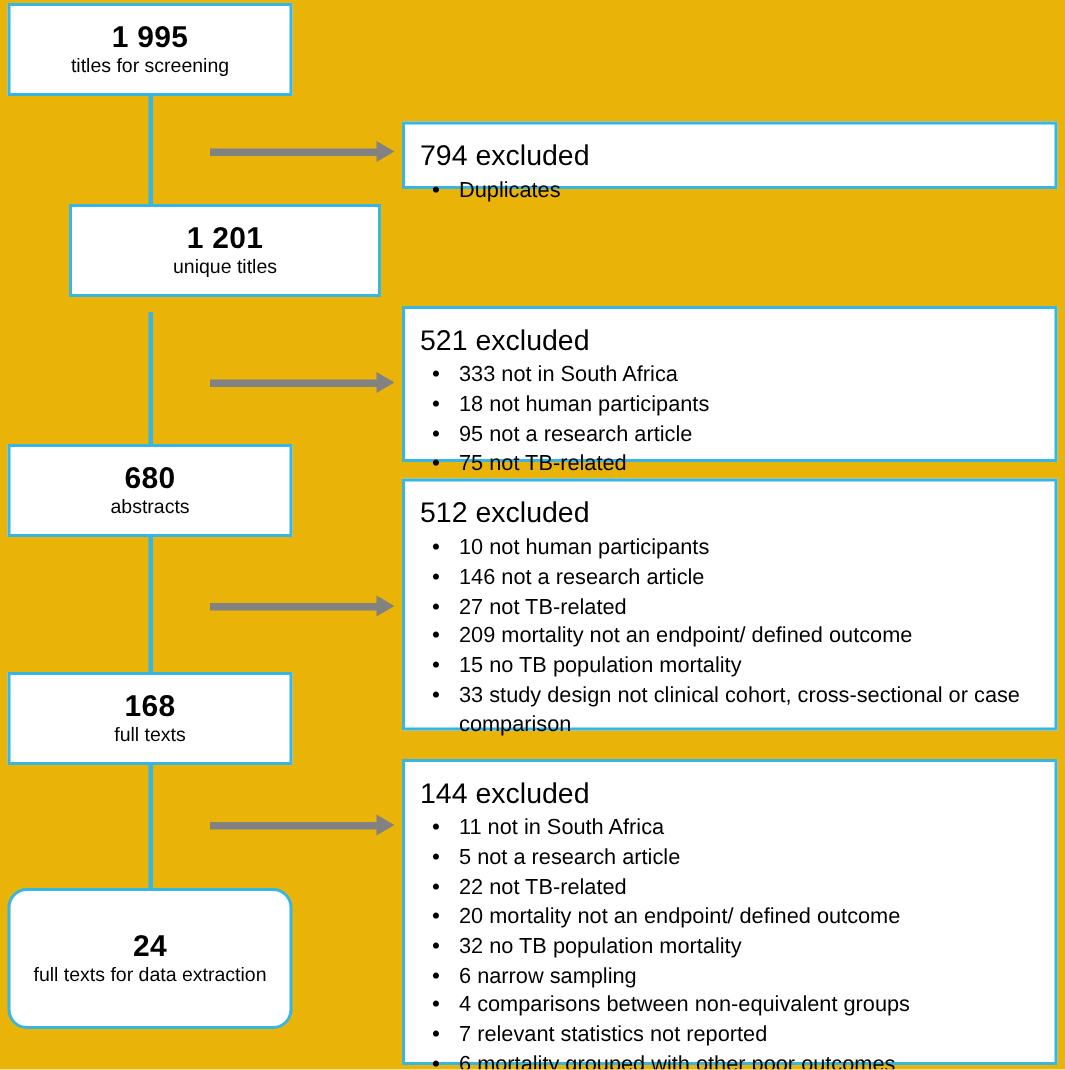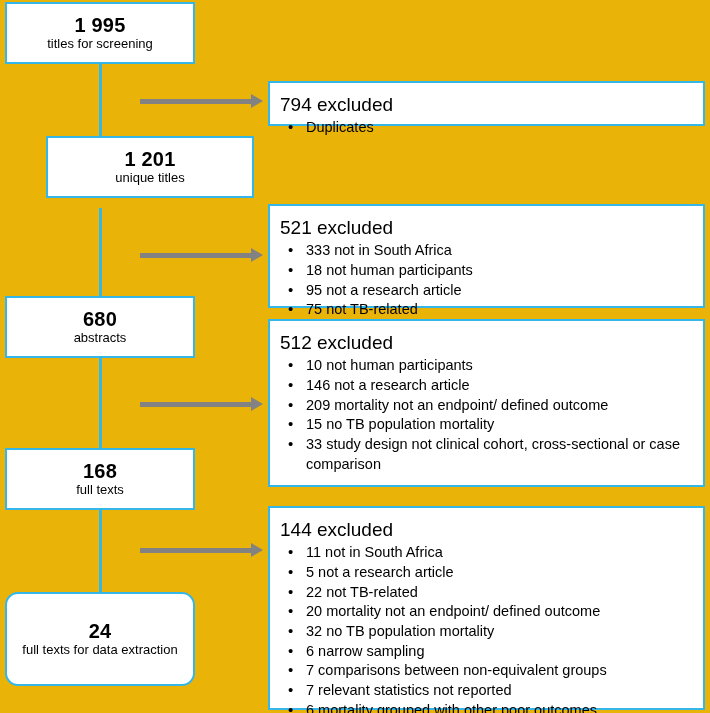--- a/index.html
+++ b/index.html
@@ -163,35 +163,36 @@
       <li>95 not a research article</li>
       <li>75 not TB-related</li>
     </ul>
   </div>
 
   <div class="excl-box" style="left:268px; top:319px; width:437px; height:168px;">
     <div class="excl-title">512 excluded</div>
     <ul class="excl-list">
       <li>10 not human participants</li>
       <li>146 not a research article</li>
+      <li>27 not TB-related</li>
       <li>209 mortality not an endpoint/ defined outcome</li>
       <li>15 no TB population mortality</li>
       <li>33 study design not clinical cohort, cross-sectional or case comparison</li>
     </ul>
   </div>
 
   <div class="excl-box" style="left:268px; top:506px; width:437px; height:204px;">
     <div class="excl-title">144 excluded</div>
     <ul class="excl-list">
       <li>11 not in South Africa</li>
       <li>5 not a research article</li>
       <li>22 not TB-related</li>
       <li>20 mortality not an endpoint/ defined outcome</li>
       <li>32 no TB population mortality</li>
       <li>6 narrow sampling</li>
-      <li>7 comparisons between non-equivalent groups</li>
+      <li>4 comparisons between non-equivalent groups</li>
       <li>7 relevant statistics not reported</li>
       <li>6 mortality grouped with other poor outcomes</li>
 
     </ul>
   </div>
 
 </div>
 
 </body></html>

